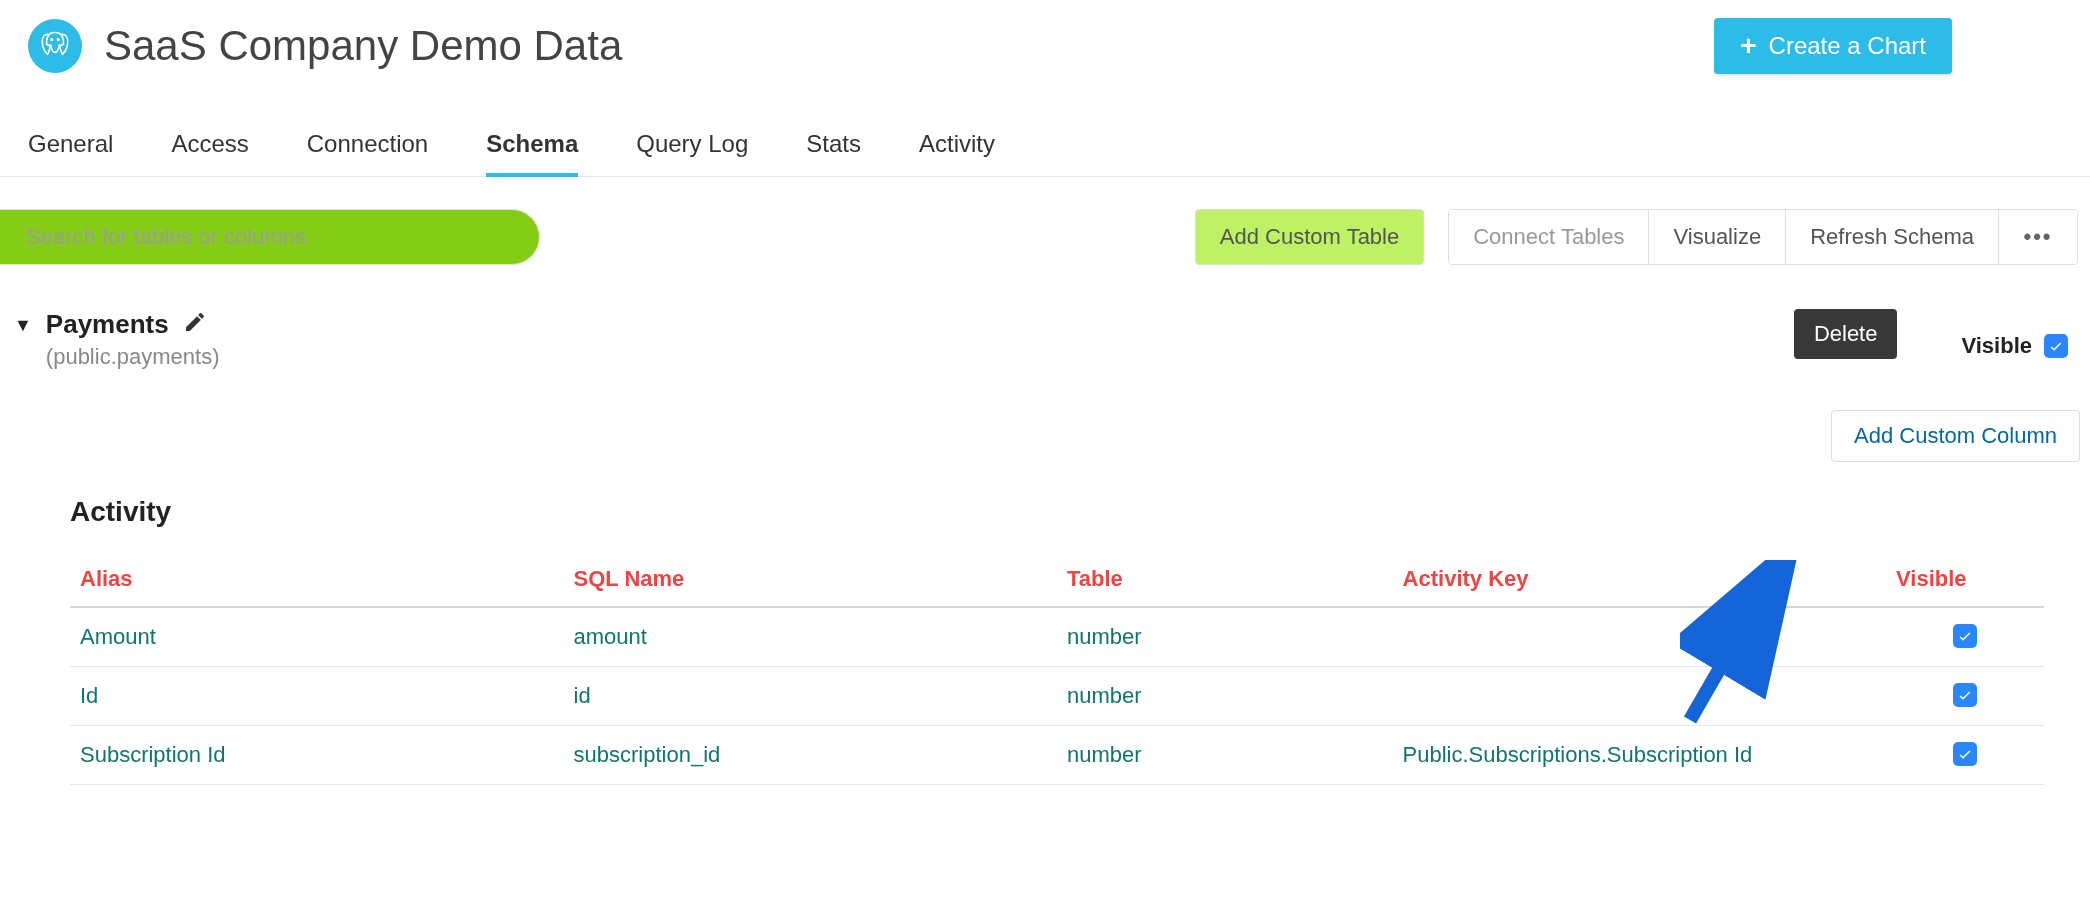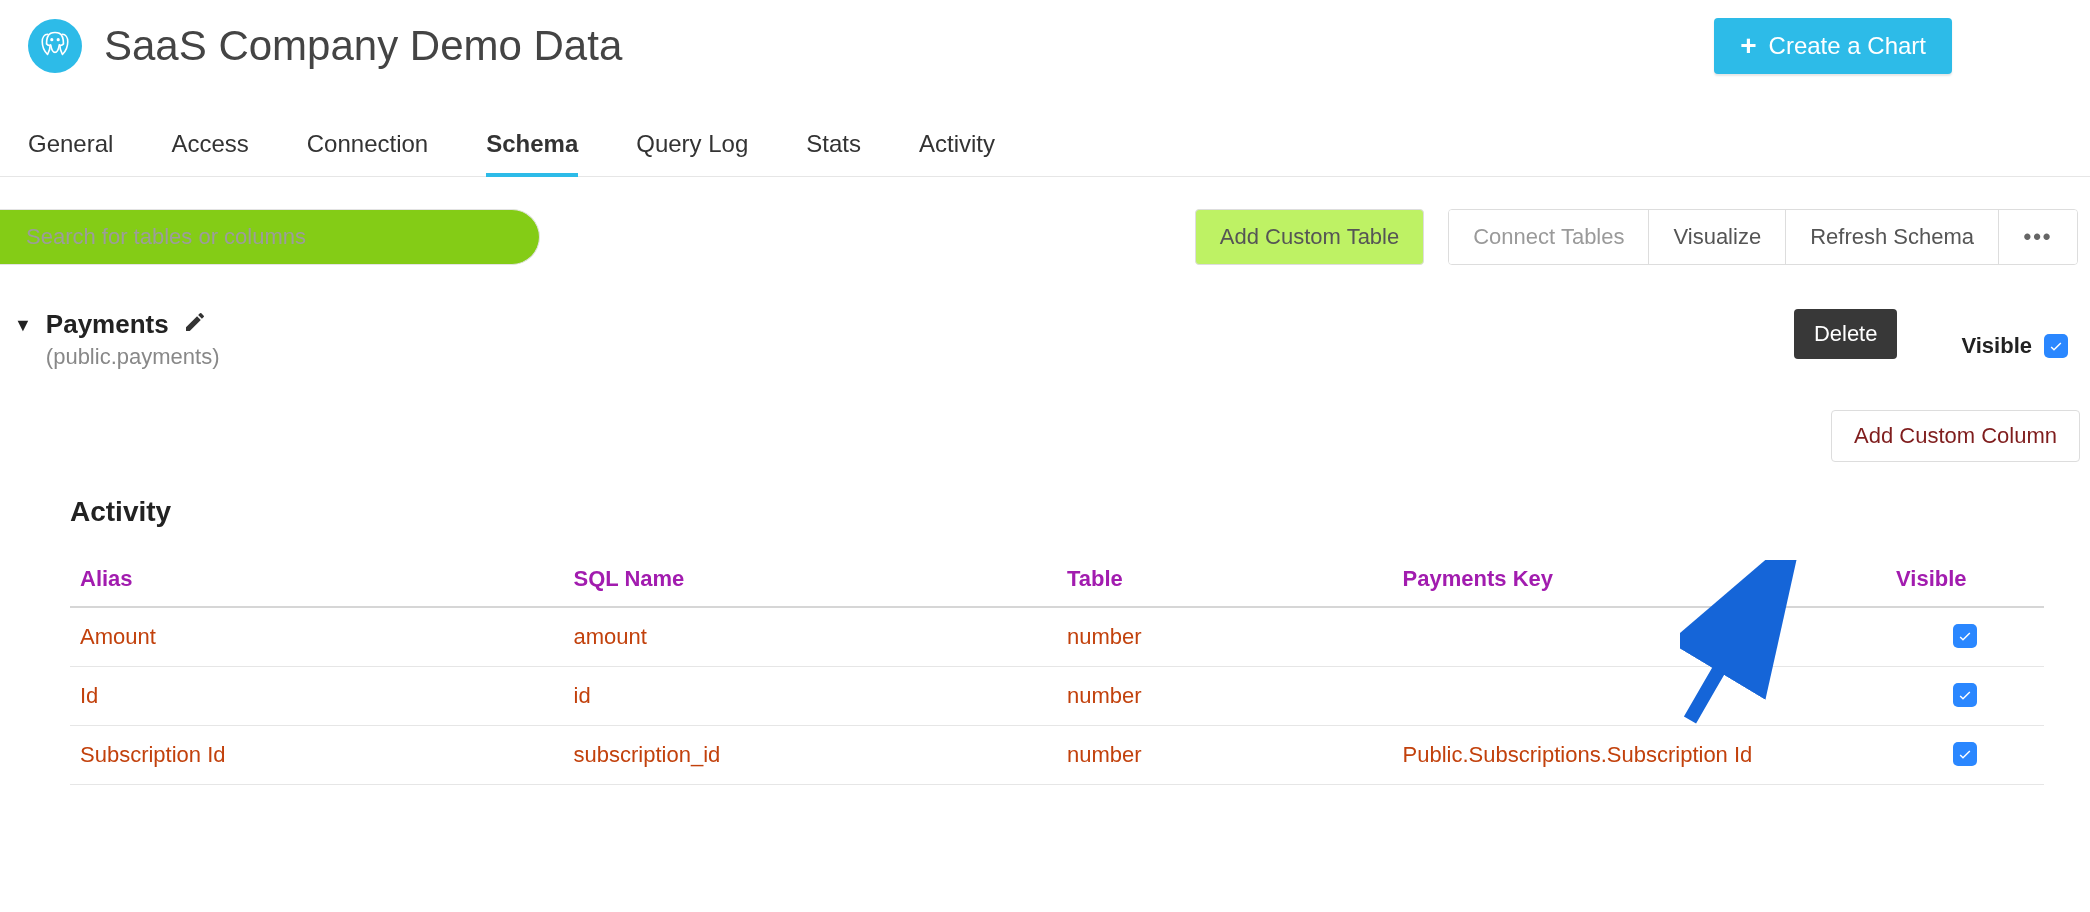--- a/index.html
+++ b/index.html
@@ -161,41 +161,41 @@
     border-radius:5px;
     display:inline-flex; align-items:center; justify-content:center;
   }
   .cbox svg { width:16px; height:16px; }
 
   .add-col-row {
     display:flex; justify-content:flex-end; padding: 40px 10px 0 0;
   }
   .add-col-btn {
     background:#fff; border:1px solid #ddd; border-radius:4px;
-    padding: 12px 22px; font-size:22px; color:#7f1d1d; cursor:pointer;
+    padding: 12px 22px; font-size:22px; color:#0369a1; cursor:pointer;
   }
 
   
   .arrow-overlay {
     position:absolute;
     left: 1680px; top: 560px;
     width: 120px; height: 170px;
     pointer-events:none;
   }
 
   
   .measures-wrap { padding: 34px 46px 0 70px; }
   .measures-title { font-size: 28px; font-weight:700; color:#222; margin-bottom: 24px; }
   table.datatbl { width:100%; border-collapse:collapse; font-size:22px; }
   table.datatbl th {
-    text-align:left; font-weight:700; color:#a21caf;
+    text-align:left; font-weight:700; color:#ef4444;
     padding: 14px 10px; border-bottom:2px solid #d6d6d6;
   }
   table.datatbl td {
-    padding: 16px 10px; border-bottom:1px solid #e6e6e6; color:#c2410c; vertical-align: top;
+    padding: 16px 10px; border-bottom:1px solid #e6e6e6; color:#0f766e; vertical-align: top;
   }
   .col-alias   { width: 25%; }
   .col-sql     { width: 25%; }
   .col-type    { width: 17%; }
   .col-fk      { width: 25%; }
   .col-visible { width: 8%; text-align:center; }
   table.datatbl td.col-visible { text-align:center; }
 
 </style>
 </head>
@@ -280,21 +280,21 @@
   </div>
 
   <div class="measures-wrap">
     <div class="measures-title">Activity</div>
     <table class="datatbl">
       <thead>
         <tr>
           <th class="col-alias">Alias</th>
           <th class="col-sql">SQL Name</th>
           <th class="col-type">Table</th>
-          <th class="col-fk">Payments Key</th>
+          <th class="col-fk">Activity Key</th>
           <th class="col-visible">Visible</th>
         </tr>
       </thead>
       <tbody id="measures-body">
           <tr>
             <td class="col-alias">Amount</td>
             <td class="col-sql">amount</td>
             <td class="col-type">number</td>
             <td class="col-fk"></td>
             <td class="col-visible"><span class="cbox">

